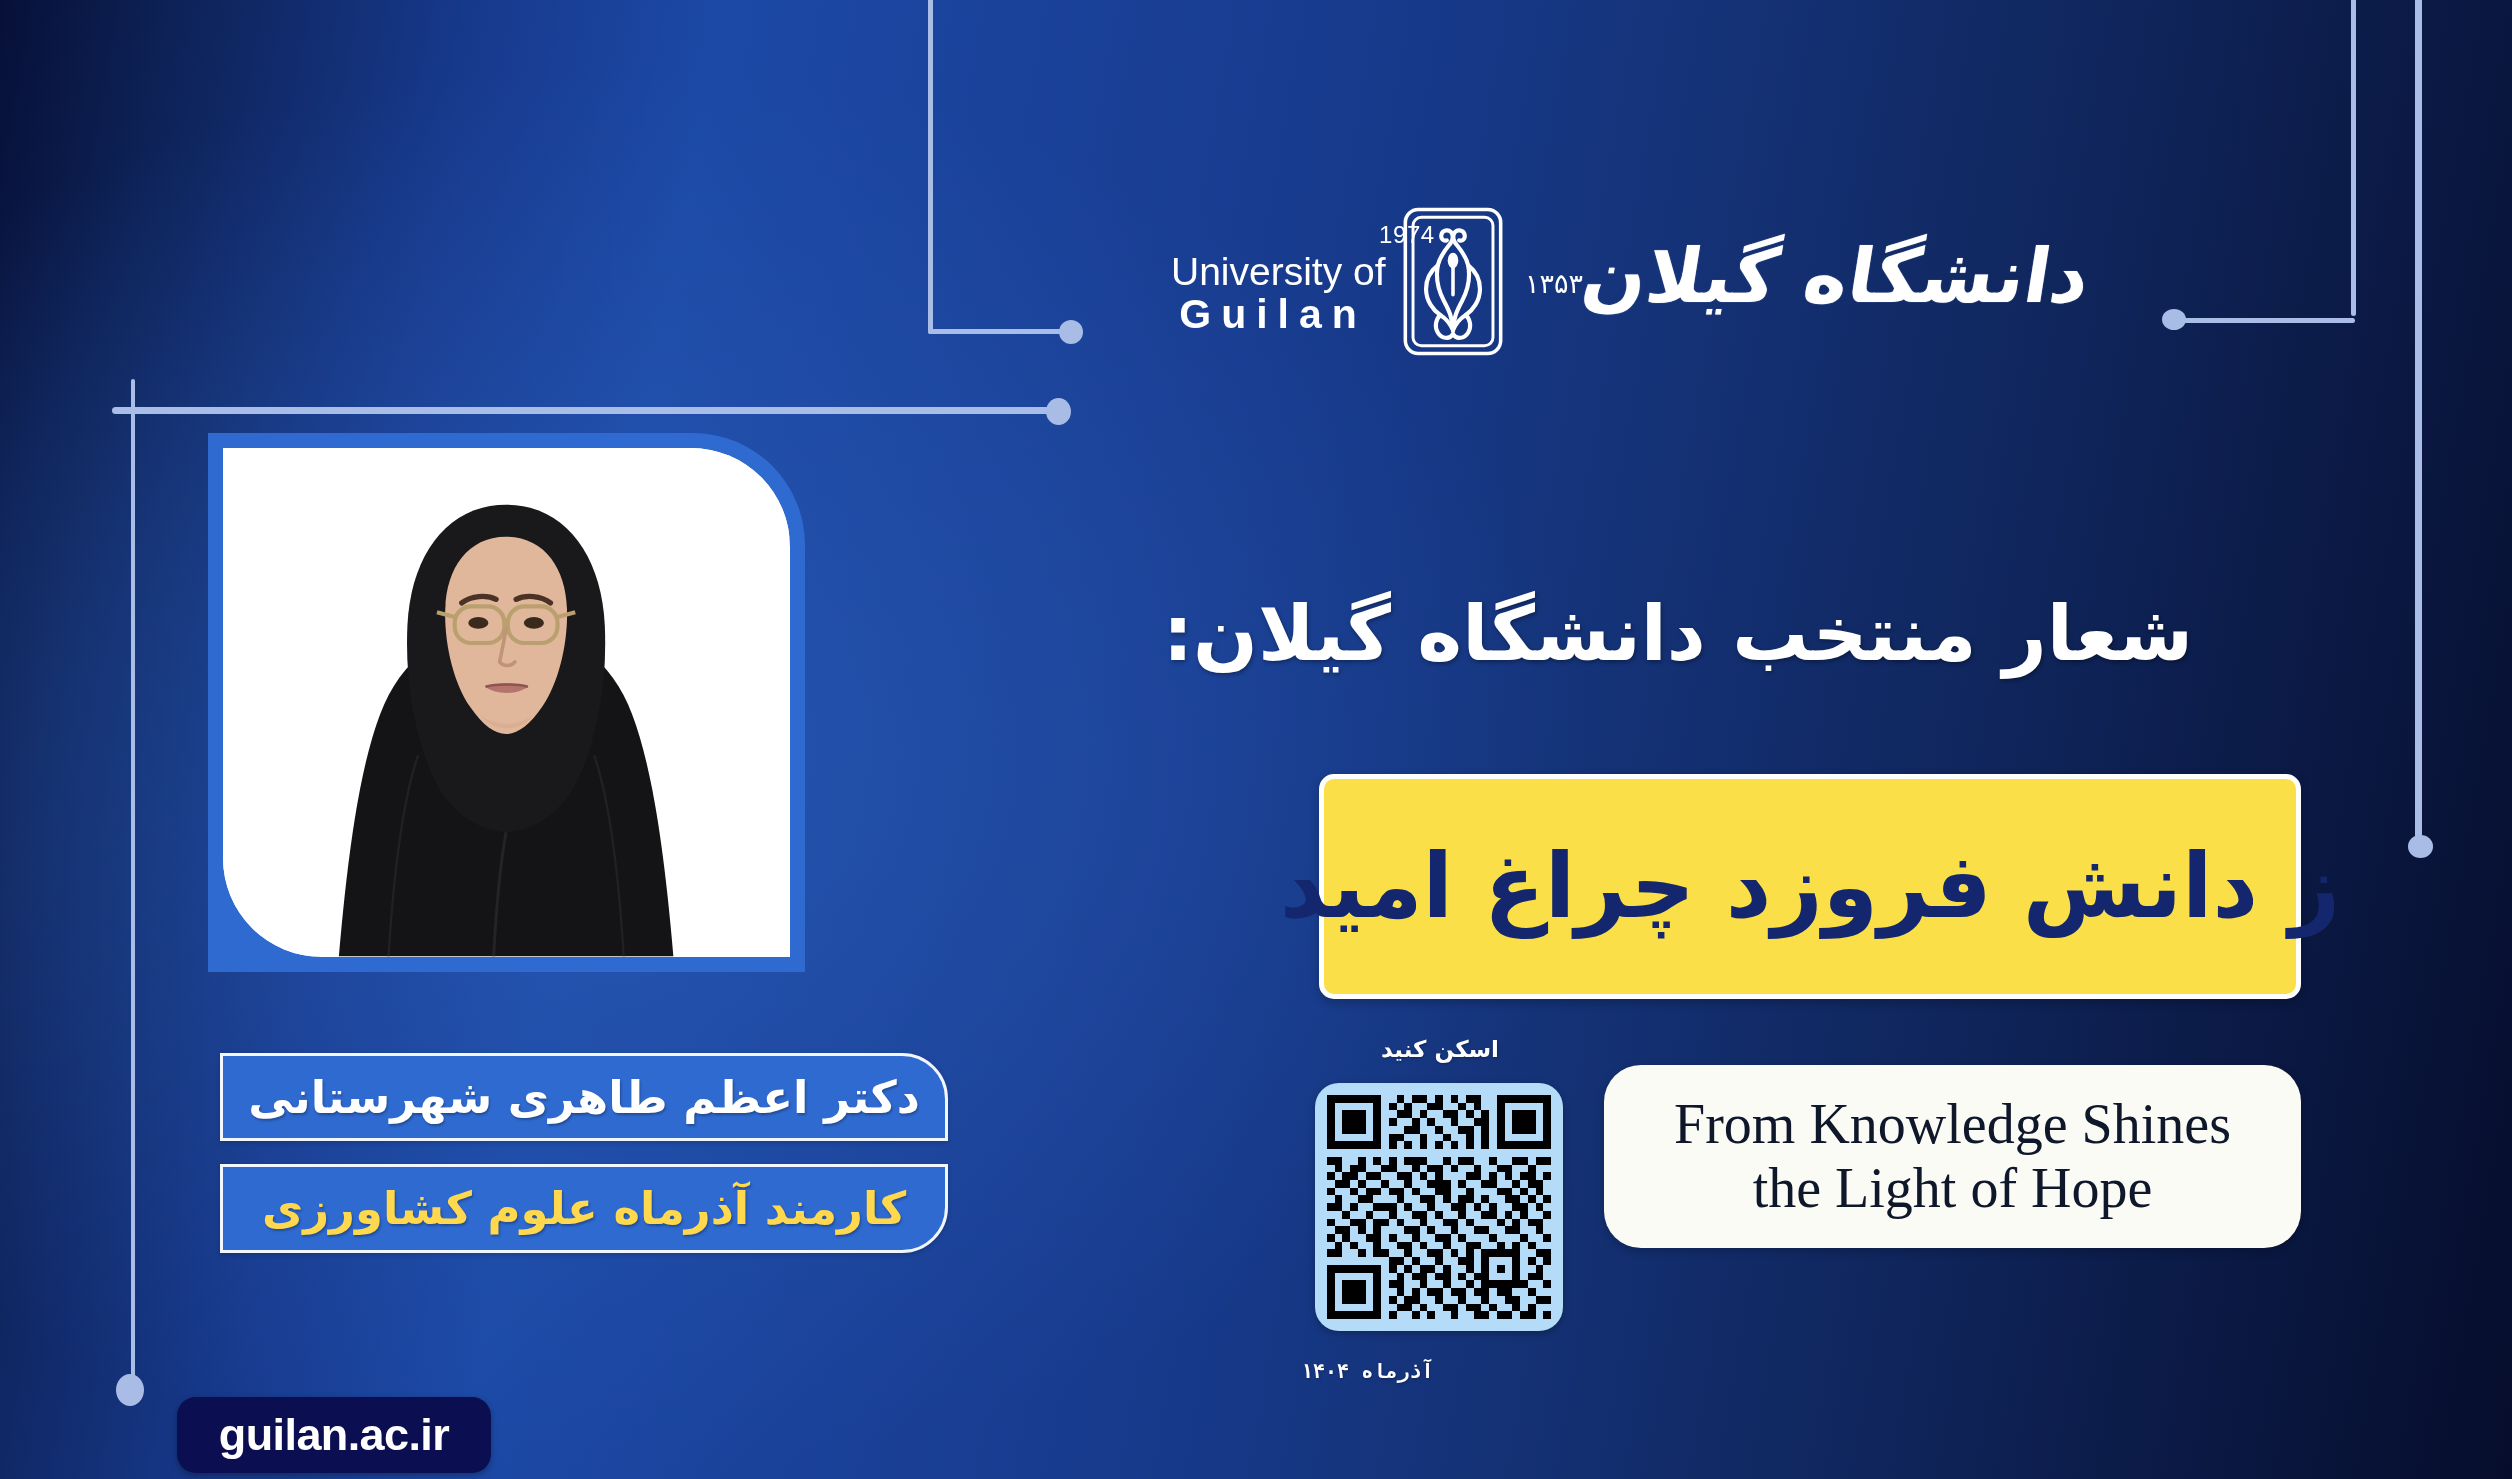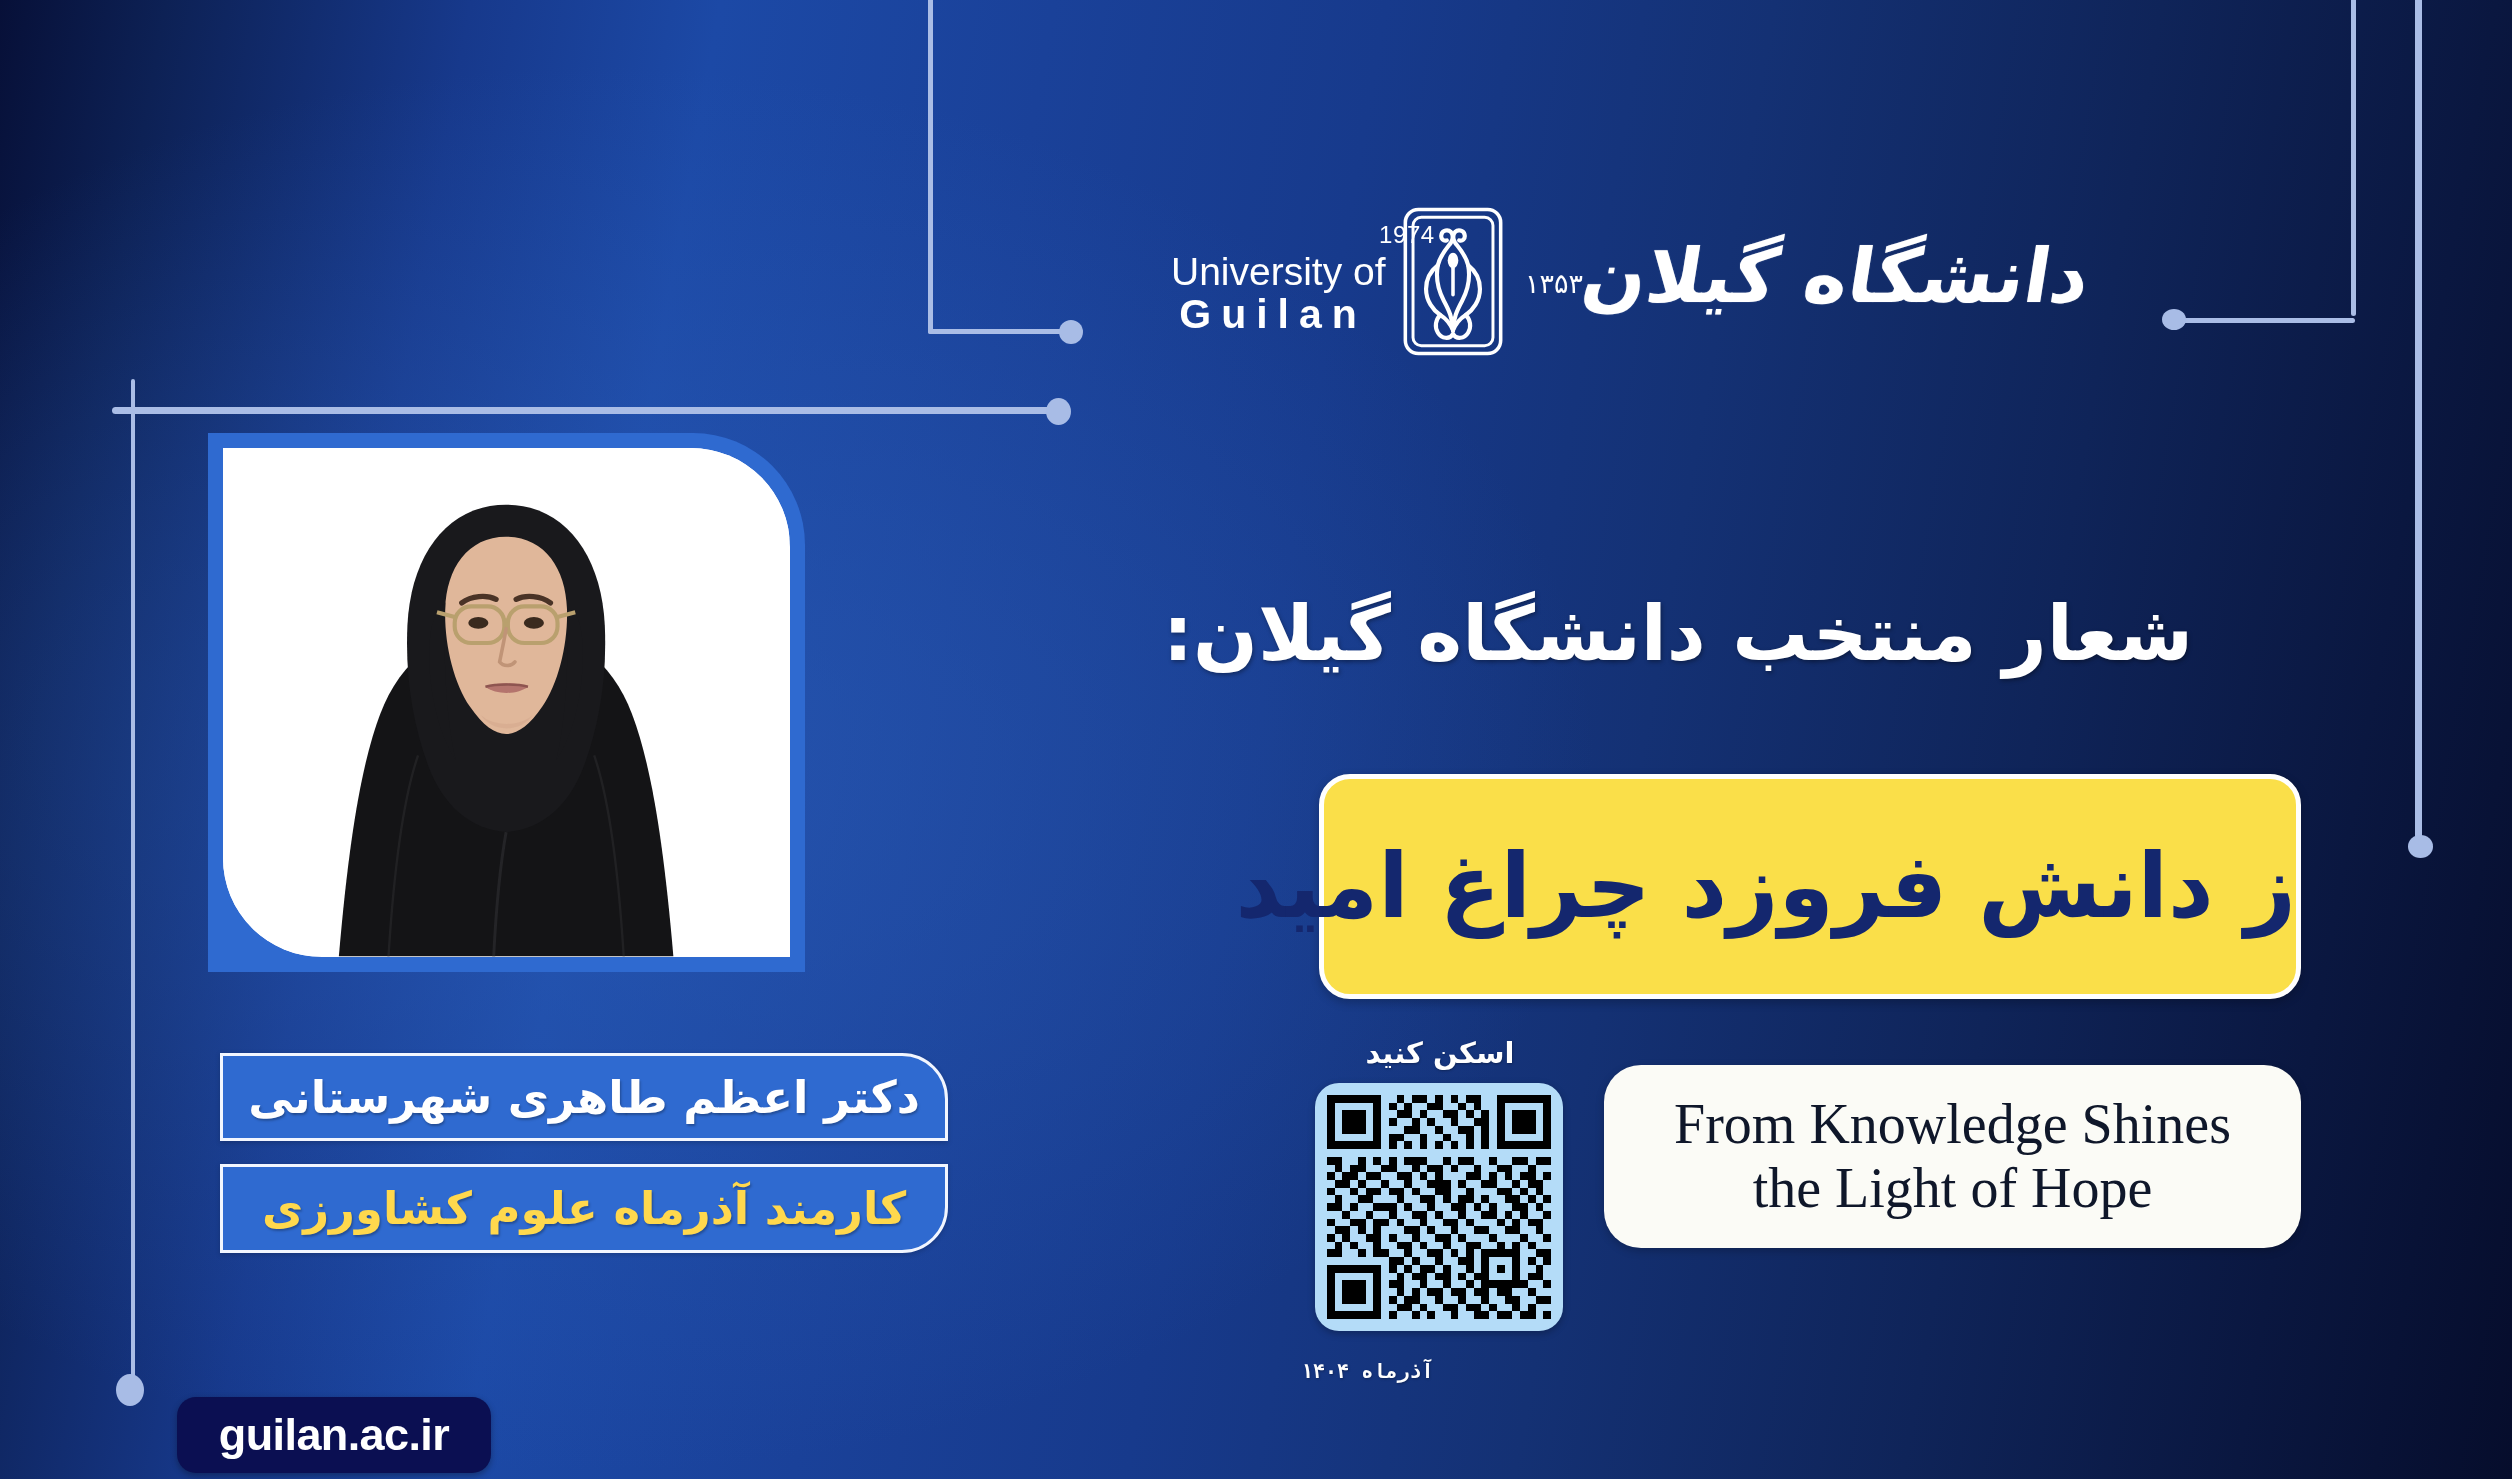--- a/index.html
+++ b/index.html
@@ -137,34 +137,34 @@
   .slogan-heading{
     position:absolute;right:319px;top:592px;
     color:#ffffff;font-size:76px;font-weight:700;line-height:1.1;
     white-space:nowrap;text-align:right;
     font-family:"DejaVu Sans","Liberation Sans",sans-serif;
     text-shadow:1.2px 2.4px 4.1px rgba(0,0,0,.35);
   }
 
   .slogan-box{
     position:absolute;left:1319px;top:774px;width:982px;height:225px;
-    background:#fadf49;border:5.3px solid #ffffff;border-radius:31px;
-    display:flex;align-items:center;
+    background:#fadf49;border:5.3px solid #ffffff;border-radius:15px;
+    display:flex;align-items:center;justify-content:center;
     box-shadow:0 3.5px 9.5px rgba(0,0,0,.22);
   }
   .slogan-box span{
     color:#14276e;font-size:89px;font-weight:700;white-space:nowrap;line-height:1;
     font-family:"DejaVu Sans","Liberation Sans",sans-serif;
   }
 
   
   .qr-wrap{position:absolute;left:1301px;top:1036px;width:278px;height:343px;}
   .qr-label{
     position:absolute;top:0;left:0;width:100%;text-align:center;
-    color:#ffffff;font-size:29px;font-weight:700;
+    color:#ffffff;font-size:23px;font-weight:700;
     font-family:"DejaVu Sans","Liberation Sans",sans-serif;
     text-shadow:0.6px 1.2px 2.4px rgba(0,0,0,.3);
   }
   .qr-card{
     position:absolute;top:47px;left:14px;width:248px;height:248px;
     background:#b4dcf8;border-radius:24px;padding:12px;
     box-shadow:0 2.4px 7px rgba(0,0,0,.25);
   }
   .qr-card svg{display:block;width:100%;height:100%;}
   .qr-date{

